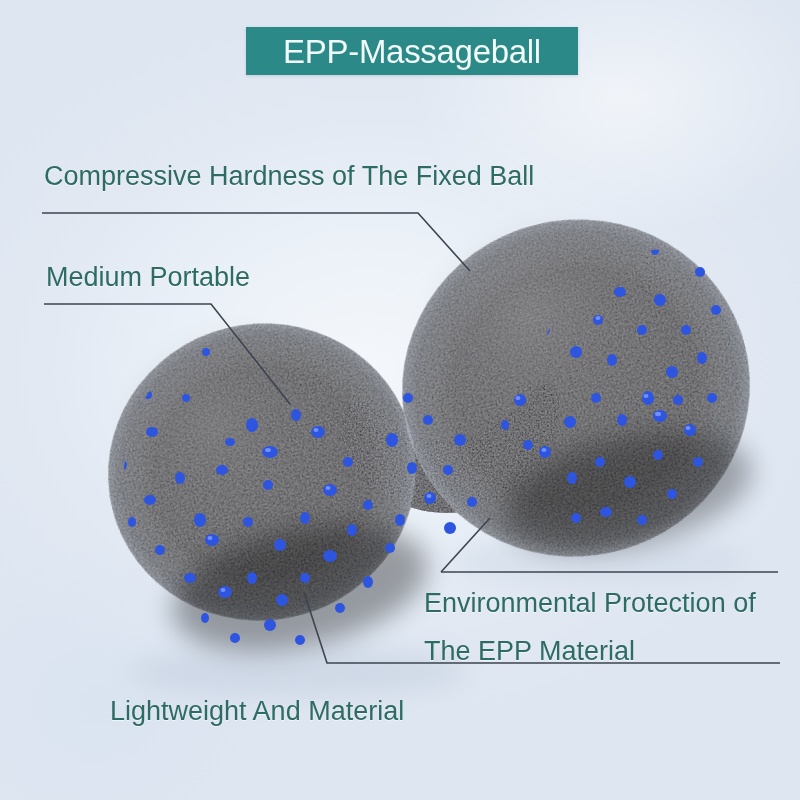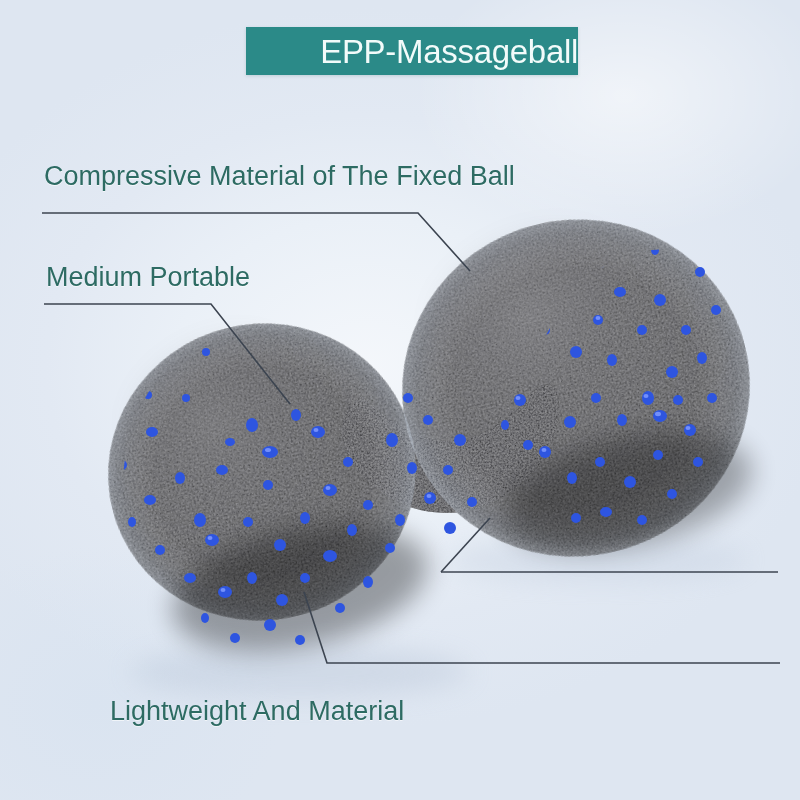--- a/index.html
+++ b/index.html
@@ -31,21 +31,21 @@
   
   .title-banner {
     position: absolute;
     left: 246px;
     top: 27px;
     width: 332px;
     height: 48px;
     background: #2b8a88;
     display: flex;
     align-items: center;
-    justify-content: flex-end;
+    justify-content: center;
     z-index: 6;
     box-shadow: 0 1px 3px rgba(40,90,95,0.18);
   }
   .title-banner .title-text {
     color: #f2fbfa;
     font-size: 33px;
     font-weight: 400;
     letter-spacing: -0.3px;
     line-height: 1;
     white-space: nowrap;
@@ -306,21 +306,23 @@
       <path d="M 441 572 L 778 572"></path>
 
       <path d="M 304 592 L 327 663 L 780 663"></path>
     </g>
   </svg>
 
   <div class="title-banner">
     <span class="title-text">EPP-Massageball</span>
   </div>
 
-  <div class="callout c-compressive">Compressive Material of The Fixed Ball</div>
+  <div class="callout c-compressive">Compressive Hardness of The Fixed Ball</div>
 
   <div class="callout c-medium">Medium Portable</div>
 
-
+  <div class="callout c-environ">Environmental Protection of</div>
+
+  <div class="callout c-eppmat">The EPP Material</div>
 
   <div class="callout c-light">Lightweight And Material</div>
 
 </div>
 
 </body></html>

